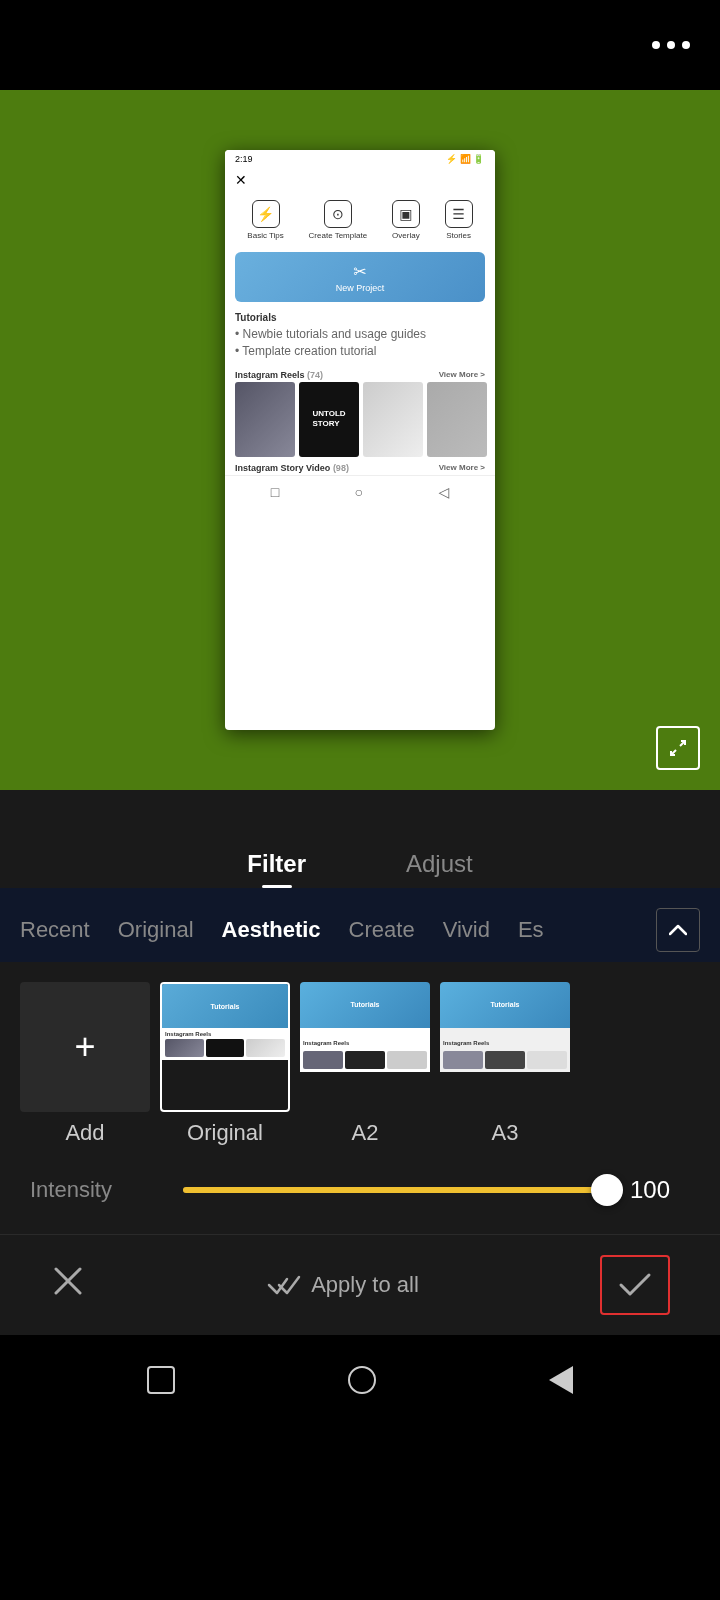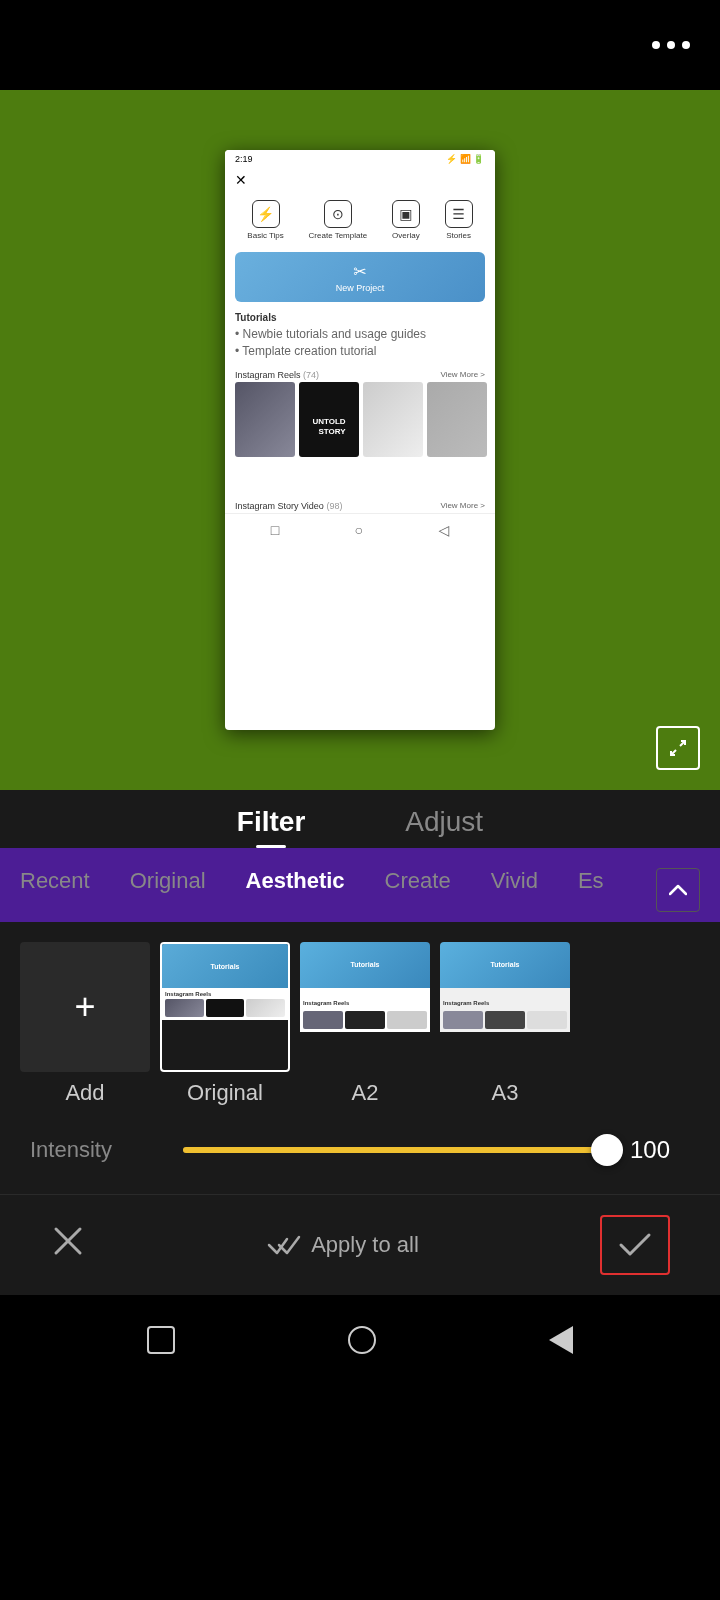--- a/index.html
+++ b/index.html
@@ -127,21 +127,21 @@
       font-size: 12px;
       line-height: 1.4;
     }
 
     .section-header {
       display: flex;
       justify-content: space-between;
       padding: 4px 10px 2px;
       font-size: 9px;
       color: #333;
-      font-weight: 400;
+      font-weight: 700;
     }
     .section-view-more {
       color: #666;
       font-size: 8px;
     }
 
     .thumbnails-row {
       display: flex;
       gap: 4px;
       padding: 0 10px;
@@ -161,23 +161,22 @@
     .thumb-4 { background: linear-gradient(135deg, #aaa, #bbb); }
 
     .thumb-text {
       position: absolute;
       top: 50%;
       left: 50%;
       transform: translate(-50%, -50%);
       color: #fff;
       font-size: 8px;
       font-weight: bold;
-      text-align: right;
+      text-align: left;
       line-height: 1.2;
-      margin-top: 8px;
     }
 
     .phone-bottom-nav {
       display: flex;
       justify-content: space-around;
       padding: 8px;
       background: #fff;
       border-top: 1px solid #eee;
     }
     .nav-item {
@@ -205,48 +204,50 @@
     .tabs-bar {
       background: #1a1a1a;
       display: flex;
       align-items: center;
       justify-content: center;
       gap: 100px;
       padding: 16px 0 0;
     }
 
     .tab-item {
-      font-size: 28px;
+      font-size: 24px;
       color: #888;
       padding-bottom: 10px;
       cursor: pointer;
       position: relative;
+      margin-top: 44px;
     }
     .tab-item.active {
       color: #fff;
       font-weight: 600;
     }
     .tab-item.active::after {
       content: '';
       position: absolute;
       bottom: 0;
       left: 50%;
       transform: translateX(-50%);
       width: 30px;
       height: 3px;
       background: #fff;
       border-radius: 2px;
     }
 
     
     .category-row {
-      background: #4c1d95;
-      display: flex;
+      background: #0f172a;
+      display: flex;
+      align-items: center;
       padding: 20px 20px 10px;
-      gap: 40px;
+      gap: 28px;
       overflow: hidden;
     }
     .category-item {
       font-size: 22px;
       color: #888;
       white-space: nowrap;
       cursor: pointer;
     }
     .category-item.active {
       color: #fff;
@@ -537,21 +538,21 @@
     </div>
     <div class="thumbnails-row">
       <div class="thumb thumb-1"></div>
       <div class="thumb thumb-2">
         <div class="thumb-text">UNTOLD<br>STORY</div>
       </div>
       <div class="thumb thumb-3"></div>
       <div class="thumb thumb-4"></div>
     </div>
 
-    <div class="section-header" style="padding-top:6px;margin-top:38px;">
+    <div class="section-header" style="padding-top:6px;">
       <span>Instagram Story Video <span style="color:#999;">(98)</span></span>
       <span class="section-view-more">View More &gt;</span>
     </div>
 
     <div class="phone-bottom-nav">
       <div class="nav-item">□</div>
       <div class="nav-item">○</div>
       <div class="nav-item">◁</div>
     </div>
   </div>

